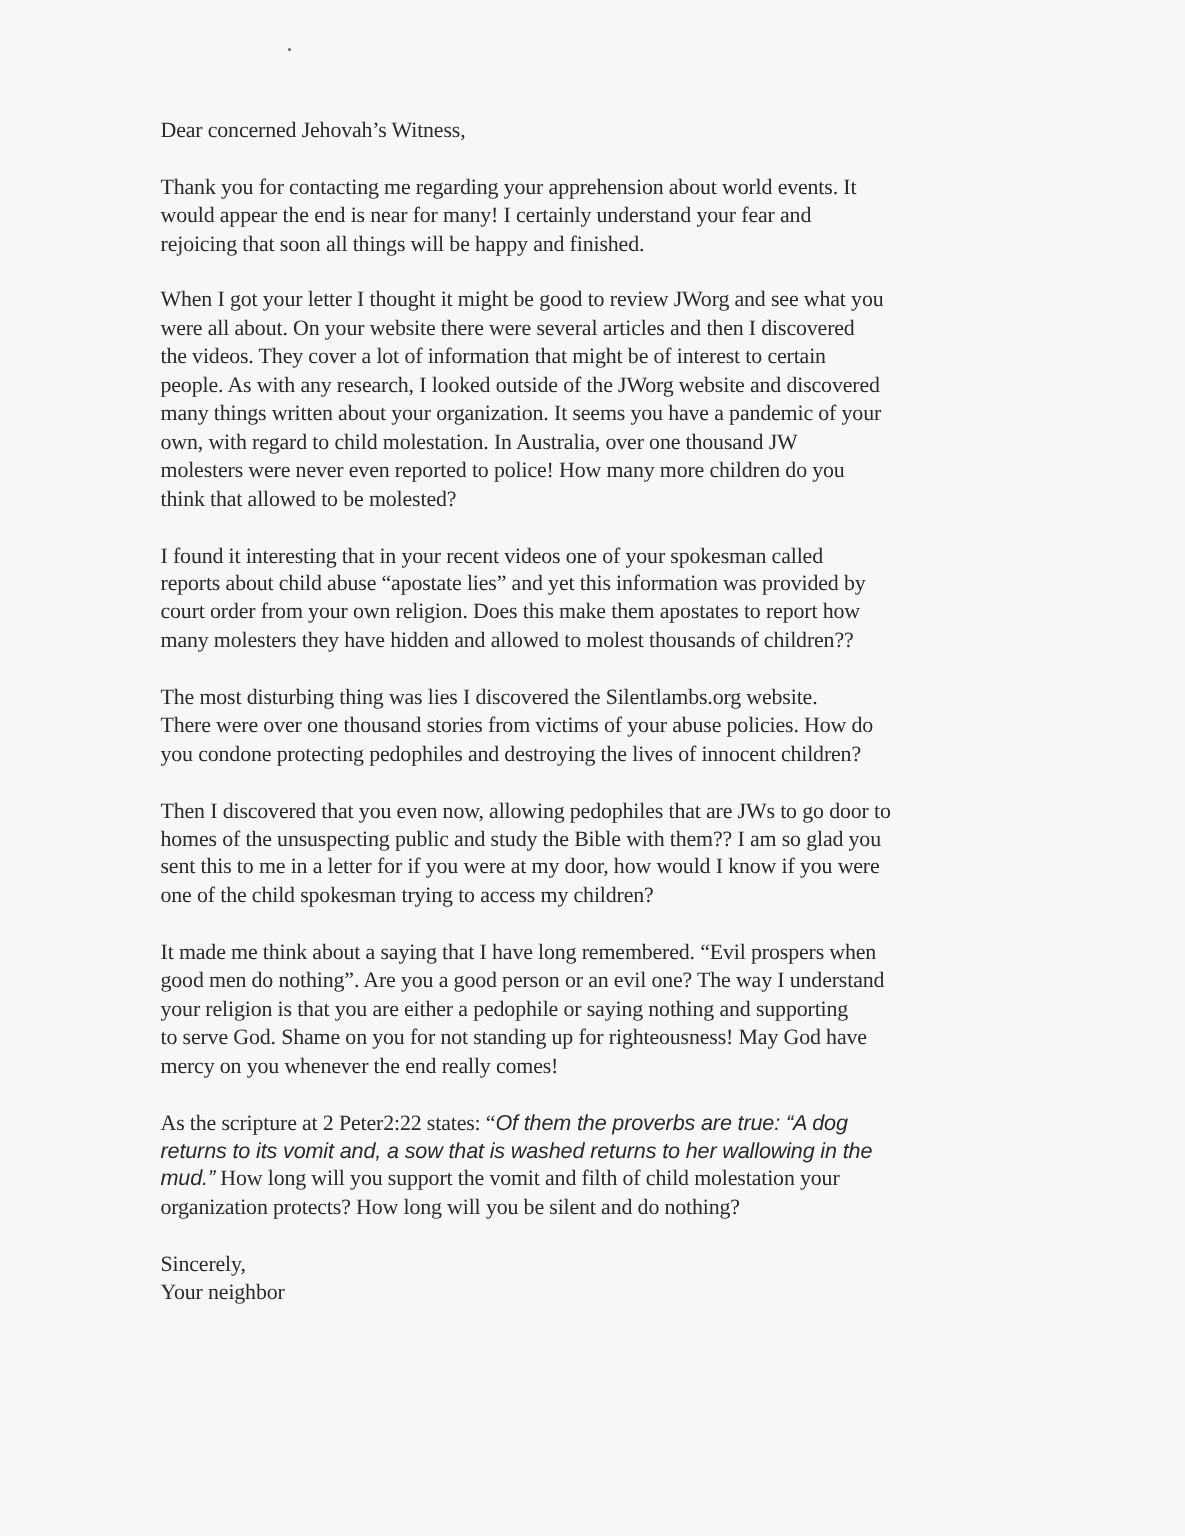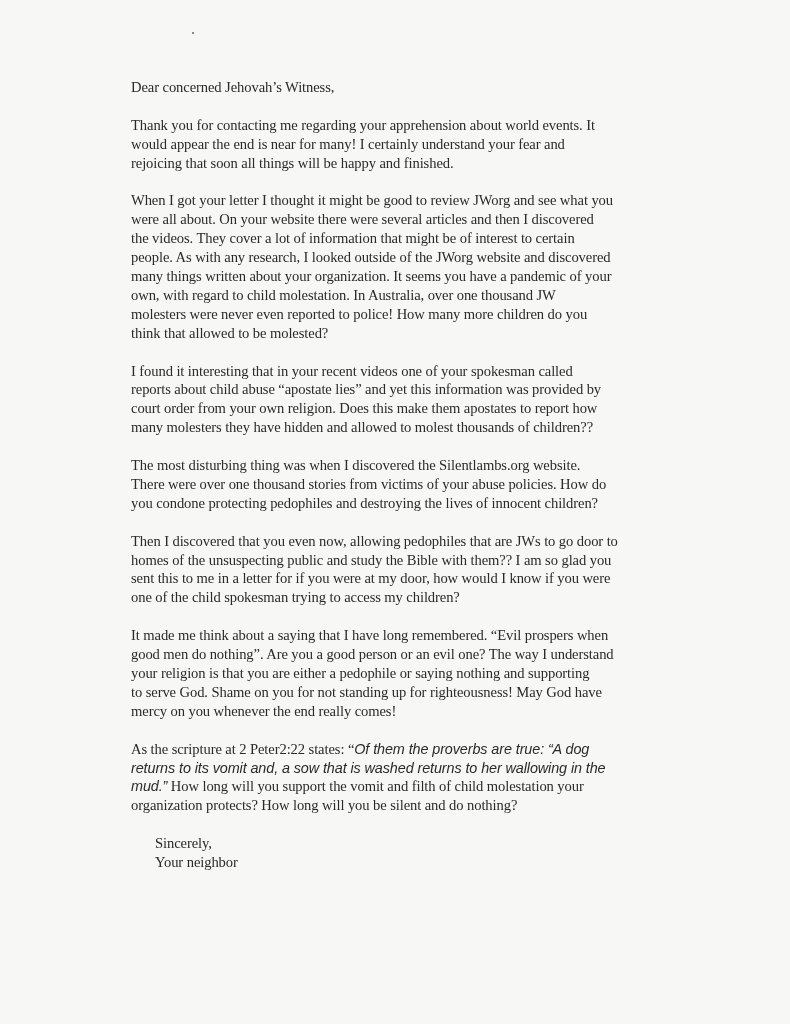--- a/index.html
+++ b/index.html
@@ -10,21 +10,21 @@
     body {
       width: 790px;
       height: 1024px;
       position: relative;
       overflow: hidden;
       font-family: "Liberation Serif", "DejaVu Serif", serif;
       color: #2a2a2a;
     }
     .page {
       position: absolute;
-      left: 131px;
+      left: 107px;
       top: 78px;
       width: 580px;
       font-size: 14.6px;
       line-height: 18.9px;
       letter-spacing: -0.1px;
     }
     .para {
       margin: 0 0 18.9px 0;
     }
     .line {
@@ -38,21 +38,21 @@
     }
     .speck {
       position: absolute;
       left: 192px;
       top: 32px;
       width: 2px;
       height: 2px;
       background: #666;
       border-radius: 50%;
     }
-    .signoff { margin-top: 0; margin-left: 24px; }
+    .signoff { margin-top: 0; }
   </style>
 </head>
 <body>
 
 <div class="speck"></div>
 
 <div class="page">
   <p class="para">
     <span class="line">Dear concerned Jehovah’s Witness,</span>
   </p>
@@ -75,21 +75,21 @@
   </p>
 
   <p class="para">
     <span class="line">I found it interesting that in your recent videos one of your spokesman called</span>
     <span class="line">reports about child abuse “apostate lies” and yet this information was provided by</span>
     <span class="line">court order from your own religion.  Does this make them apostates to report how</span>
     <span class="line">many molesters they have hidden and allowed to molest thousands of children??</span>
   </p>
 
   <p class="para">
-    <span class="line">The most disturbing thing was when I discovered the Silentlambs.org website.</span>
+    <span class="line">The most disturbing thing was lies I discovered the Silentlambs.org website.</span>
     <span class="line">There were over one thousand stories from victims of your abuse policies.  How do</span>
     <span class="line">you condone protecting pedophiles and destroying the lives of innocent children?</span>
   </p>
 
   <p class="para">
     <span class="line">Then I discovered that you even now, allowing pedophiles that are JWs to go door to</span>
     <span class="line">homes of the unsuspecting public and study the Bible with them??  I am so glad you</span>
     <span class="line">sent this to me in a letter for if you were at my door, how would I know if you were</span>
     <span class="line">one of the child spokesman trying to access my children?</span>
   </p>

